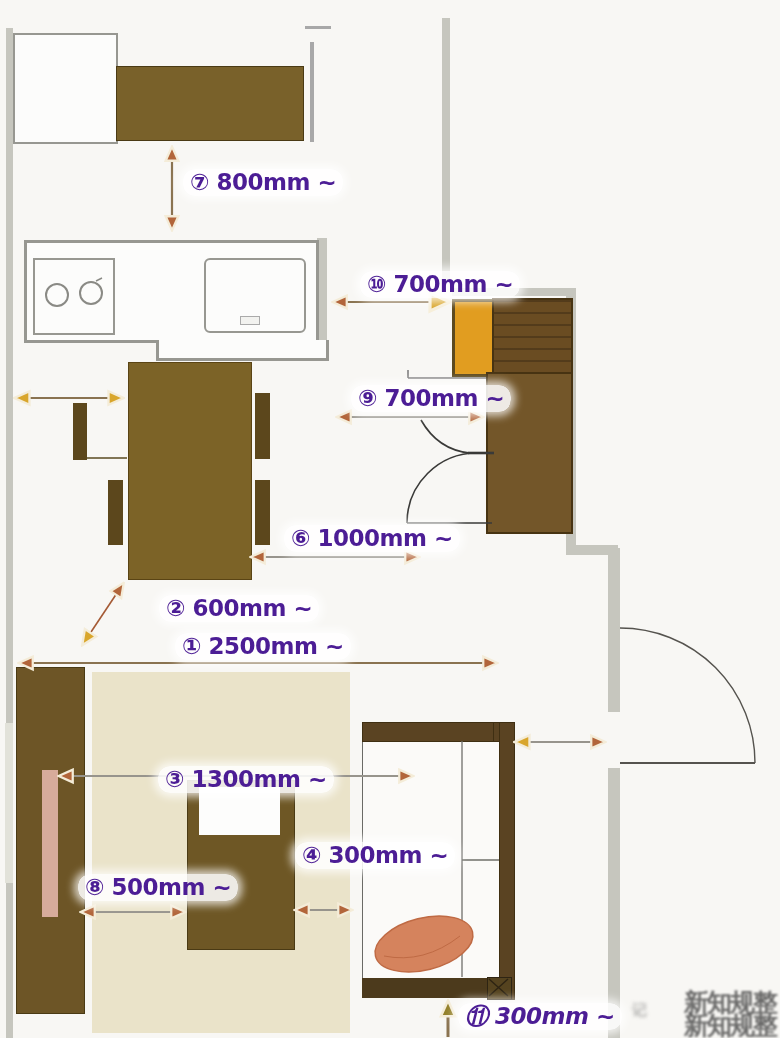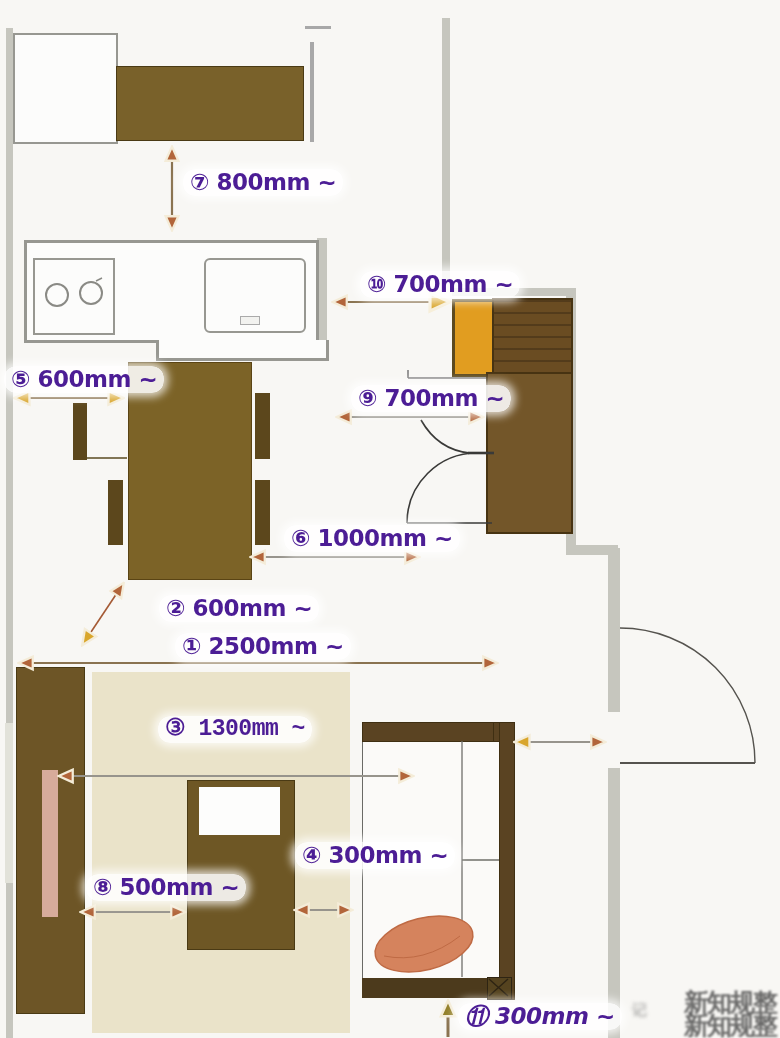--- a/index.html
+++ b/index.html
@@ -145,27 +145,26 @@
       <line x1="60" y1="776" x2="412" y2="776" stroke="#97948c" stroke-width="1.8" marker-start="url(#mRust)" marker-end="url(#mRust)"></line>
       <line x1="82" y1="912" x2="184" y2="912" stroke="#97948c" stroke-width="1.8" marker-start="url(#mRust)" marker-end="url(#mRust)"></line>
       <line x1="296" y1="910" x2="351" y2="910" stroke="#97948c" stroke-width="1.8" marker-start="url(#mRust)" marker-end="url(#mRust)"></line>
       <line x1="448" y1="1037" x2="448" y2="1002" stroke="#8a7350" stroke-width="3" marker-end="url(#mOlive)"></line>
       <line x1="516" y1="742" x2="604" y2="742" stroke="#97948c" stroke-width="1.8" marker-start="url(#mGold)" marker-end="url(#mRust)"></line>
     </g>
   </svg>
 
   <div class="dim-label" style="left:183px;top:169px;">⑦ 800mm ~</div>
   <div class="dim-label" style="left:360px;top:271px;">⑩ 700mm ~</div>
-  <div class="dim-label" style="left:4px;top:366px;">⑤ 600mm ~</div>
   <div class="dim-label" style="left:351px;top:385px;">⑨ 700mm ~</div>
   <div class="dim-label" style="left:284px;top:525px;">⑥ 1000mm ~</div>
   <div class="dim-label" style="left:123px;top:595px;margin-left:36px;">② 600mm ~</div>
   <div class="dim-label" style="left:175px;top:633px;">① 2500mm ~</div>
-  <div class="dim-label" style="left:158px;top:716px;font-family:Liberation Mono, monospace;">③ 1300mm ~</div>
-  <div class="dim-label" style="left:78px;top:874px;margin-left:8px;">⑧ 500mm ~</div>
+  <div class="dim-label" style="left:158px;top:766px;">③ 1300mm ~</div>
+  <div class="dim-label" style="left:78px;top:874px;">⑧ 500mm ~</div>
   <div class="dim-label" style="left:295px;top:842px;">④ 300mm ~</div>
   <div class="dim-label" style="left:458px;top:1003px;font-style:italic;">⑪ 300mm ~</div>
 
   <div class="watermark">
     <span class="stamp">记</span>
     <div>新知规整</div>
     <div>新知规整</div>
   </div>
 
 </div>

